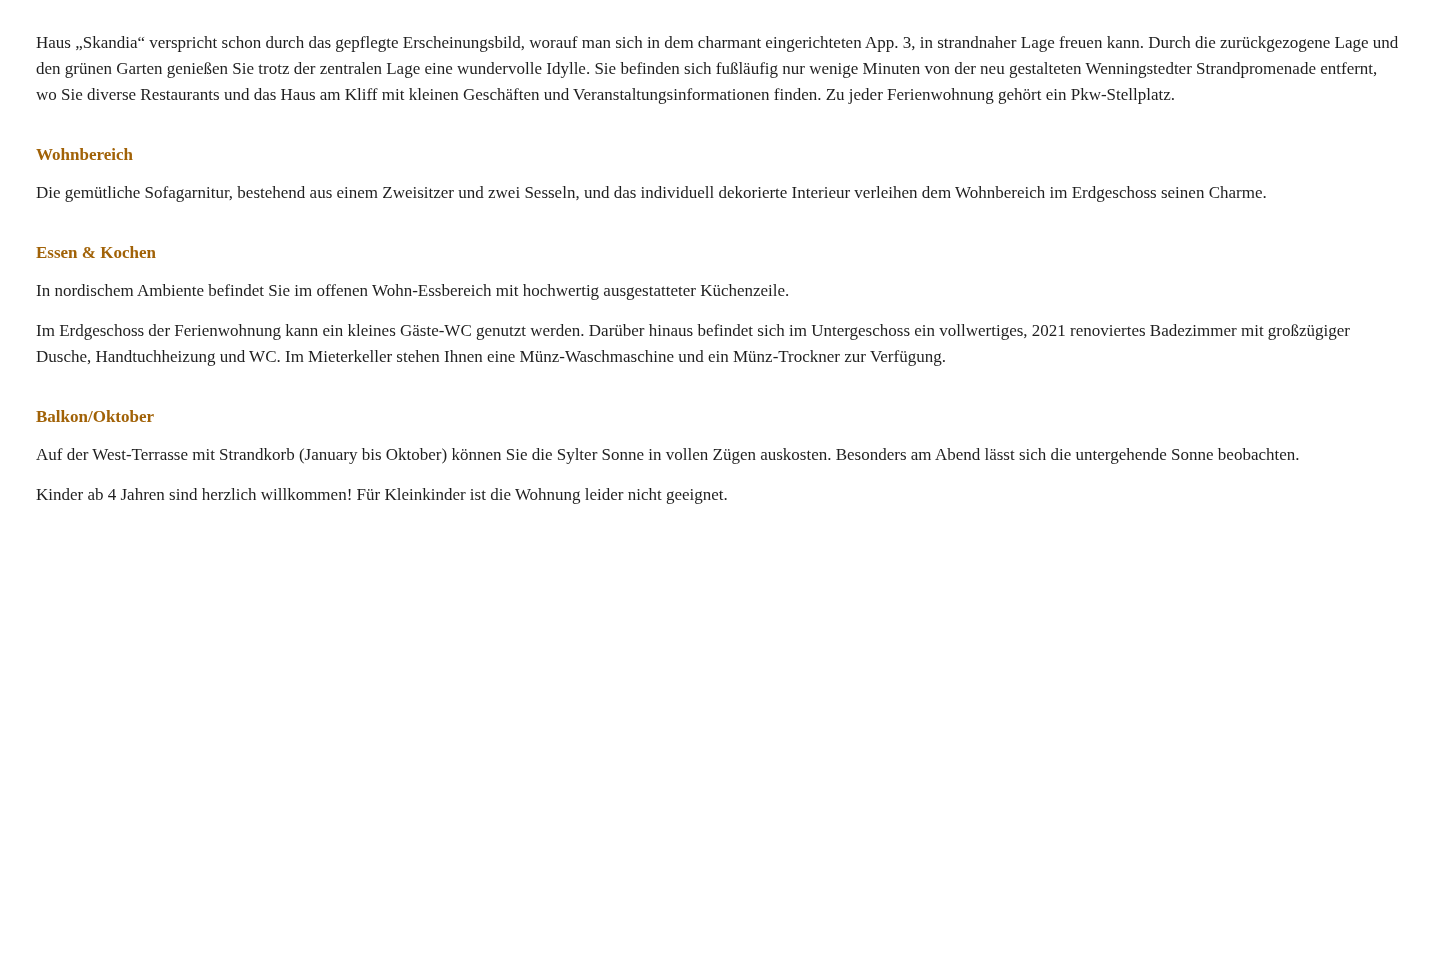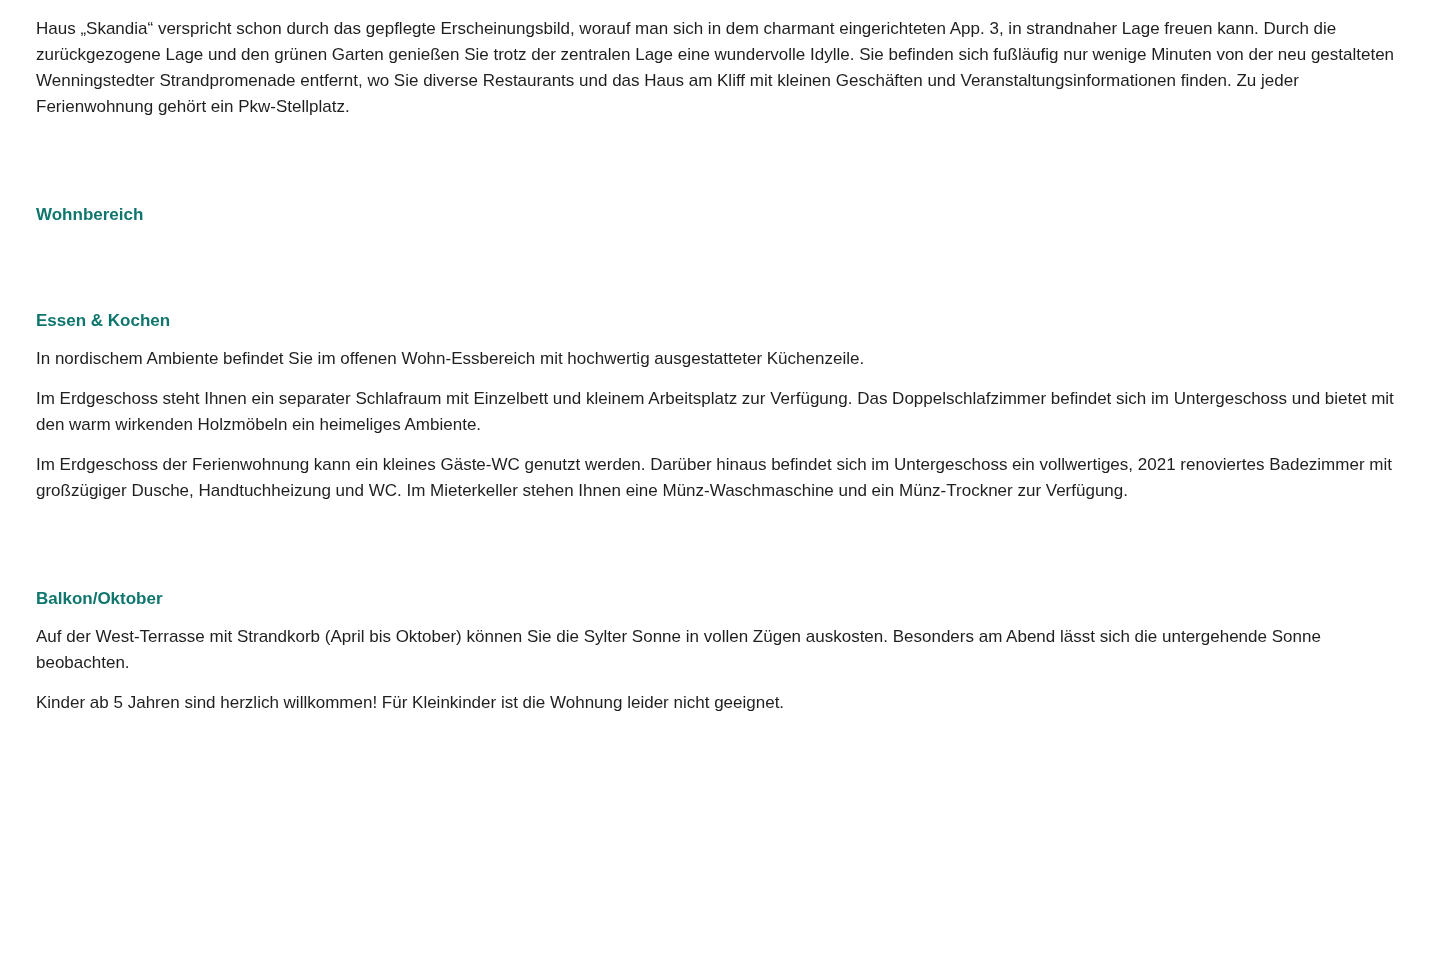--- a/index.html
+++ b/index.html
@@ -9,61 +9,62 @@
     padding: 0;
     background: #ffffff;
   }
   body {
     width: 1440px;
     min-height: 957px;
     font-family: "Liberation Sans", "DejaVu Sans", sans-serif;
     color: #1f1f1f;
   }
   .doc {
-    padding: 16px 38px 40px 36px;
+    padding: 30px 38px 40px 36px;
+    font-family: Liberation Serif, serif;
   }
   .doc p {
     margin: 0 0 14px 0;
     font-size: 17px;
     line-height: 26px;
     font-weight: 400;
     color: #1f1f1f;
   }
   .doc h2 {
-    margin: 84px 0 14px 0;
+    margin: 36px 0 14px 0;
     font-size: 17px;
     line-height: 22px;
     font-weight: 700;
-    color: #0f766e;
+    color: #a16207;
   }
 </style>
 </head>
 <body>
 
 <article class="doc">
 
   <p>Haus „Skandia“ verspricht schon durch das gepflegte Erscheinungsbild, worauf man sich in dem charmant eingerichteten App. 3, in strandnaher Lage freuen kann. Durch die zurückgezogene Lage und den grünen Garten genießen Sie trotz der zentralen Lage eine wundervolle Idylle. Sie befinden sich fußläufig nur wenige Minuten von der neu gestalteten Wenningstedter Strandpromenade entfernt, wo Sie diverse Restaurants und das Haus am Kliff mit kleinen Geschäften und Veranstaltungsinformationen finden. Zu jeder Ferienwohnung gehört ein Pkw-Stellplatz.</p>
 
   <section>
     <h2>Wohnbereich</h2>
+    <p>Die gemütliche Sofagarnitur, bestehend aus einem Zweisitzer und zwei Sesseln, und das individuell dekorierte Interieur verleihen dem Wohnbereich im Erdgeschoss seinen Charme.</p>
   </section>
 
   <section>
     <h2>Essen &amp; Kochen</h2>
     <p>In nordischem Ambiente befindet Sie im offenen Wohn-Essbereich mit hochwertig ausgestatteter Küchenzeile.</p>
   </section>
 
   <section>
-    <p>Im Erdgeschoss steht Ihnen ein separater Schlafraum mit Einzelbett und kleinem Arbeitsplatz zur Verfügung. Das Doppelschlafzimmer befindet sich im Untergeschoss und bietet mit den warm wirkenden Holzmöbeln ein heimeliges Ambiente.</p>
   </section>
 
   <section>
     <p>Im Erdgeschoss der Ferienwohnung kann ein kleines Gäste-WC genutzt werden. Darüber hinaus befindet sich im Untergeschoss ein vollwertiges, 2021 renoviertes Badezimmer mit großzügiger Dusche, Handtuchheizung und WC. Im Mieterkeller stehen Ihnen eine Münz-Waschmaschine und ein Münz-Trockner zur Verfügung.</p>
   </section>
 
   <section>
     <h2>Balkon/Oktober</h2>
-    <p>Auf der West-Terrasse mit Strandkorb (April bis Oktober) können Sie die Sylter Sonne in vollen Zügen auskosten. Besonders am Abend lässt sich die untergehende Sonne beobachten.</p>
+    <p>Auf der West-Terrasse mit Strandkorb (January bis Oktober) können Sie die Sylter Sonne in vollen Zügen auskosten. Besonders am Abend lässt sich die untergehende Sonne beobachten.</p>
   </section>
 
-  <p>Kinder ab 5 Jahren sind herzlich willkommen! Für Kleinkinder ist die Wohnung leider nicht geeignet.</p>
+  <p>Kinder ab 4 Jahren sind herzlich willkommen! Für Kleinkinder ist die Wohnung leider nicht geeignet.</p>
 
 </article>
 
 </body></html>

